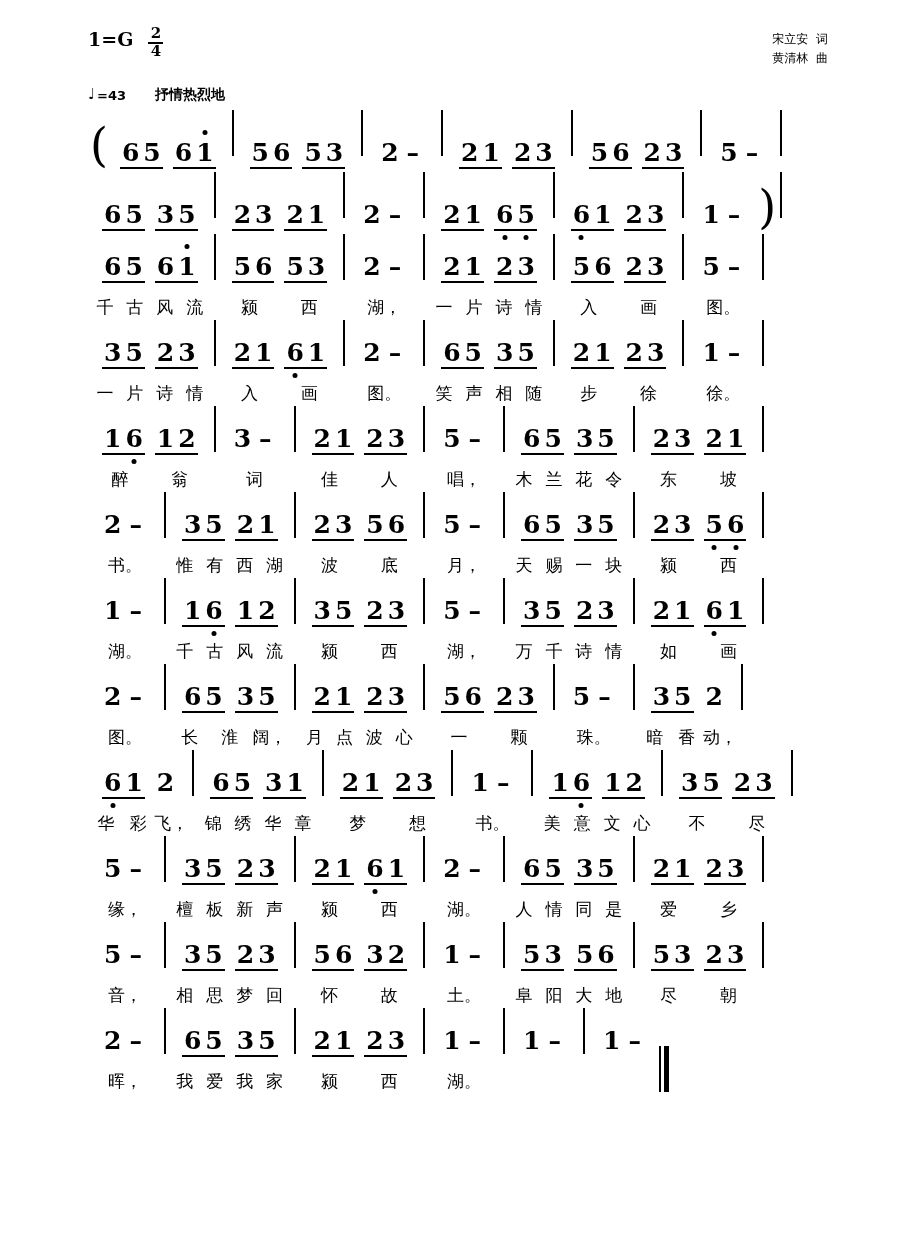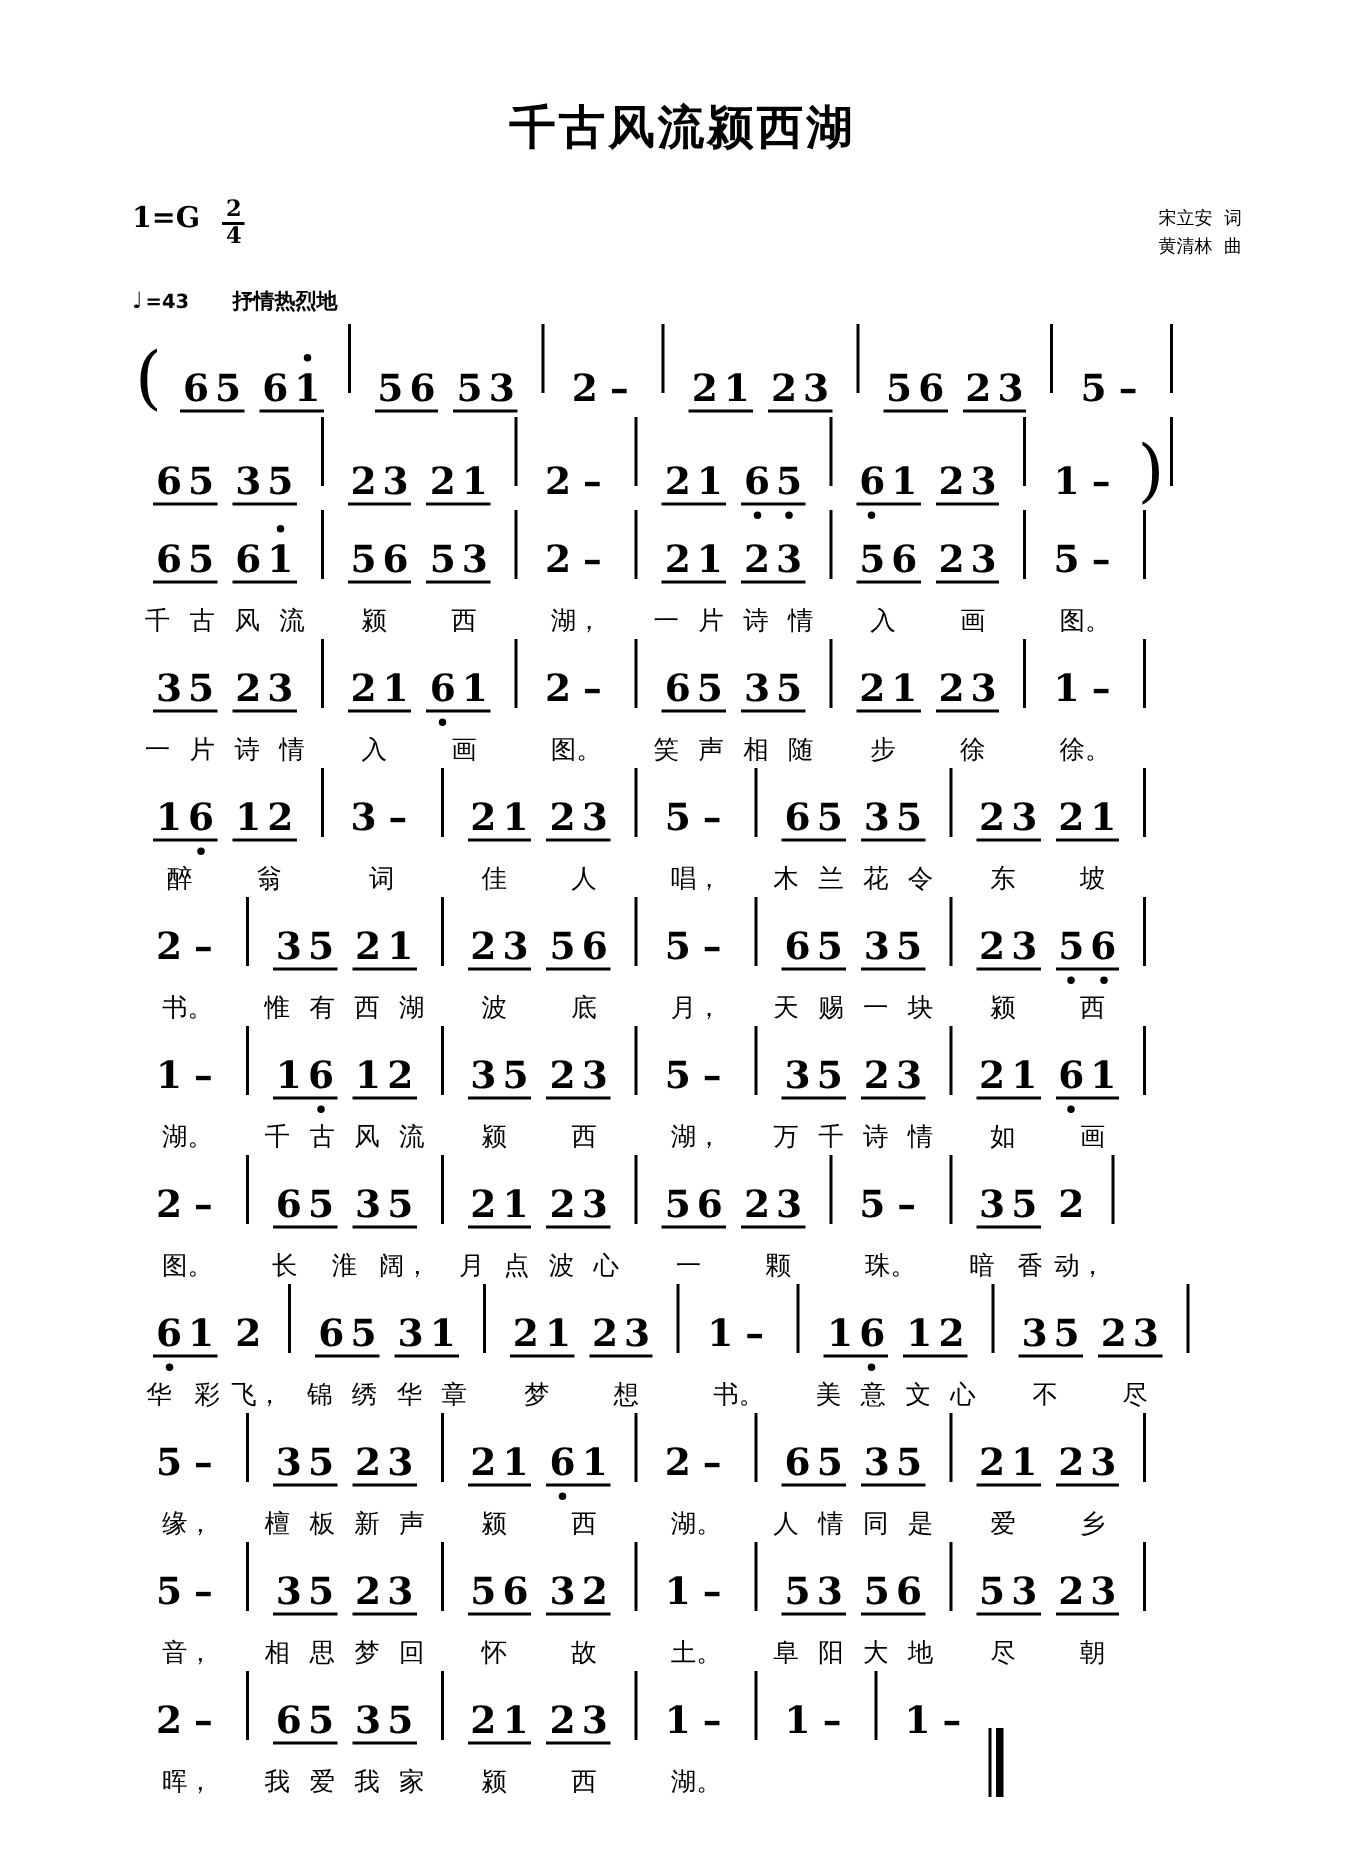--- a/index.html
+++ b/index.html
@@ -147,21 +147,20 @@
     position:absolute; left:560px; top:1186px;
     font-size:11px; color:#eceff2; letter-spacing:3px;
     user-select:none;
   }
 </style>
 </head>
 <body>
 
 <div class="sheet">
 
-  <div class="title">千古风流颍西湖</div>
 
   <div class="meta-row">
     <div class="keysig">
       <span>1=G</span>
       <span class="timesig">
         <span class="num">2</span>
         <span class="bar"></span>
         <span class="num">4</span>
       </span>
     </div>

